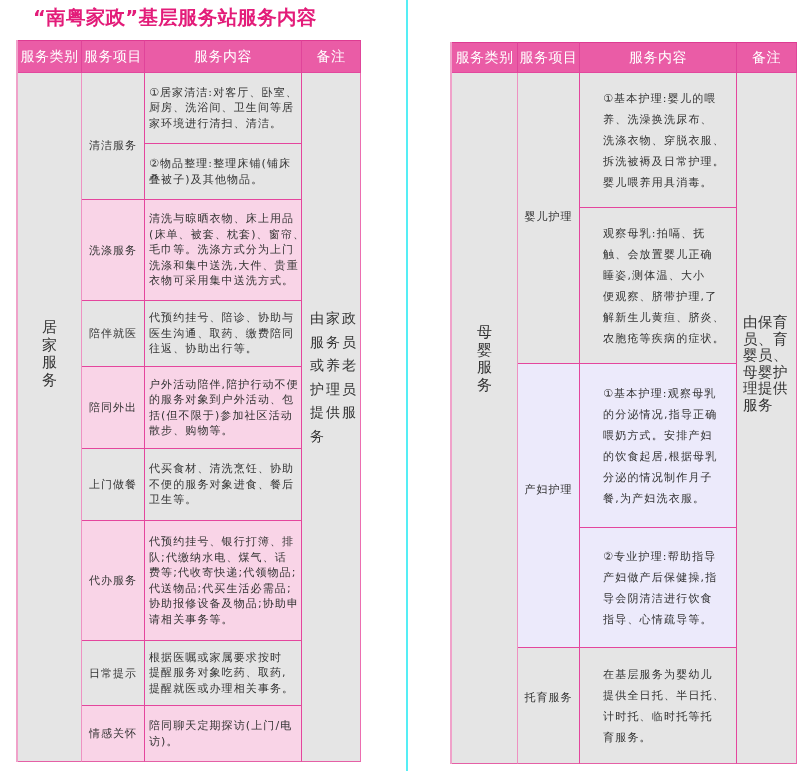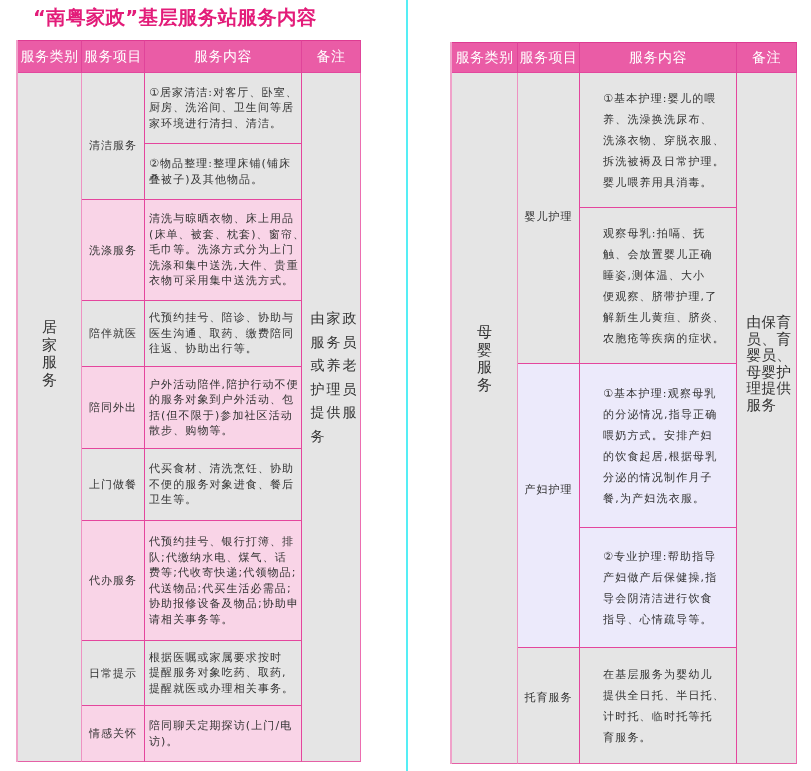--- a/index.html
+++ b/index.html
@@ -69,21 +69,21 @@
     justify-content: flex-start; white-space: pre;
     font-size: 11px; color: #333;
     border-right-color: var(--border_strong, #E4469D);
     border-bottom-color: var(--border_strong, #E4469D);
   }
   .left .content { padding-left: 4px; line-height: 15.5px; letter-spacing: 1.1px; }
   .right .content { padding-left: 23px; line-height: 21px; letter-spacing: 1.2px; }
   .left .hl { background: var(--highlight_pink, #F9D4E7); }
   .right .hl { background: var(--highlight_lavender, #ECEAFB); }
   .remark {
-    align-items: flex-start; justify-content: center;
+    align-items: flex-start; justify-content: flex-start;
     border-right-color: #EC6DB0;
   }
   .remark-text { display: block; word-break: break-all; color: #333; }
   .left .remark-text {
     width: 49px; font-size: 14px; letter-spacing: 2px; line-height: 23.5px;
     padding: 234px 0 0 8px;
   }
   .right .remark-text {
     width: 46px; font-size: 14.5px; letter-spacing: 0.5px; line-height: 16.5px;
     padding: 241px 0 0 6px;

